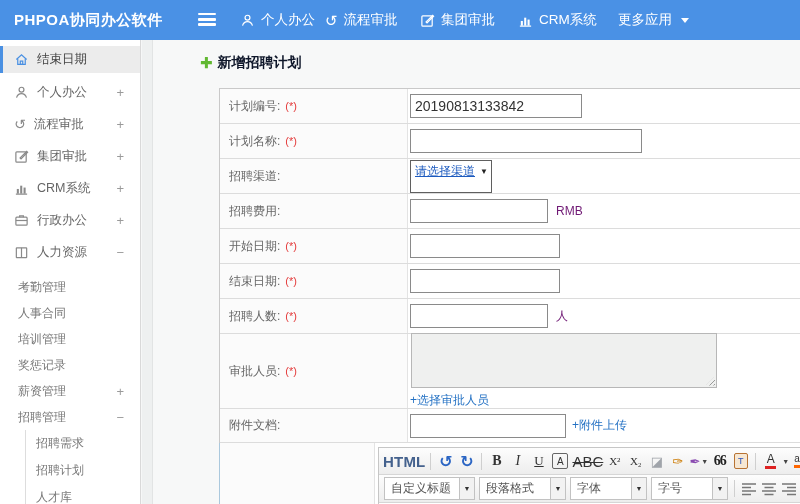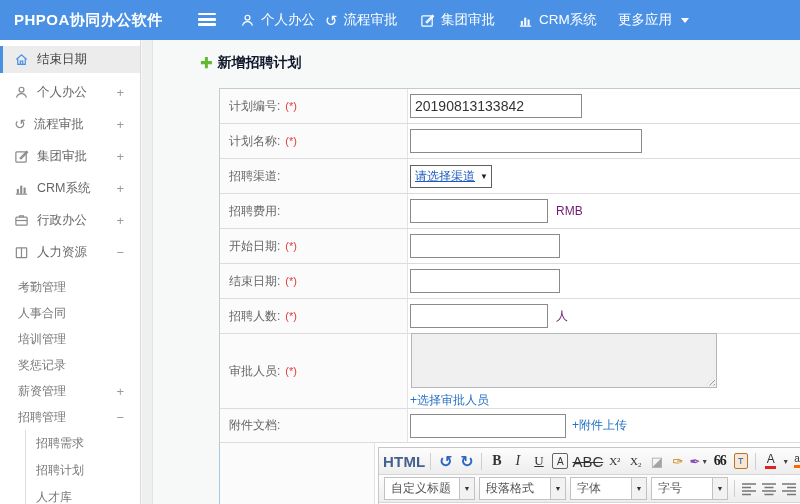--- a/index.html
+++ b/index.html
@@ -37,21 +37,21 @@
 
   
   .form-table{position:absolute;left:66px;top:48px;width:700px;border:1px solid #c9c9c9;border-bottom:none;background:#fff;}
   .frow{display:flex;border-bottom:1px solid #dcdcdc;}
   .fcell-l{width:188px;box-sizing:border-box;background:#fbfbfb;border-right:1px solid #e3e3e3;display:flex;align-items:center;padding-left:9px;font-size:12px;color:#666;}
   .fcell-r{flex:1;display:flex;align-items:center;padding-left:2px;background:#fff;font-size:12px;color:#555;}
   .req{color:#e43b3b;margin-left:5px;font-size:11px;}
   .h34{height:34px;}
   input.txt{height:20px;border:1px solid #8a8a8a;padding:1px 4px;font-size:13px;color:#333;font-family:"Liberation Sans",sans-serif;background:#fff;box-sizing:content-box;}
   .suffix{margin-left:8px;color:#701a75;font-size:12px;}
-  .sel{display:inline-flex;align-items:center;height:21px;border:1px solid #5f5f5f;background:#fff;padding:0 3px 0 4px;cursor:pointer;justify-content:center;}
+  .sel{display:inline-flex;align-items:center;height:21px;border:1px solid #5f5f5f;background:#fff;padding:0 3px 10px 4px;cursor:pointer;justify-content:center;}
   .sel .stxt{font-size:12px;color:#1d5bbf;text-decoration:underline;}
   .sel .scar{font-size:8px;color:#222;margin-left:5px;}
   .blink{color:#2572c4;font-size:12px;text-decoration:none;cursor:pointer;}
   .approver-cell{flex-direction:column;align-items:flex-start;justify-content:center;padding-top:3px;}
   .ta-wrap{position:relative;width:306px;height:55px;margin-left:1px;}
   textarea.ta{width:306px;height:55px;box-sizing:border-box;background:#eff0ef;border:1px solid #b7b7b7;resize:none;}
   .grip{position:absolute;right:2px;bottom:2px;width:9px;height:9px;background:repeating-linear-gradient(135deg,transparent 0,transparent 2px,#9a9a9a 2px,#9a9a9a 3px);clip-path:polygon(100% 0,100% 100%,0 100%);}
   .link-row{margin-top:4px;margin-bottom:4px;}
 
   

